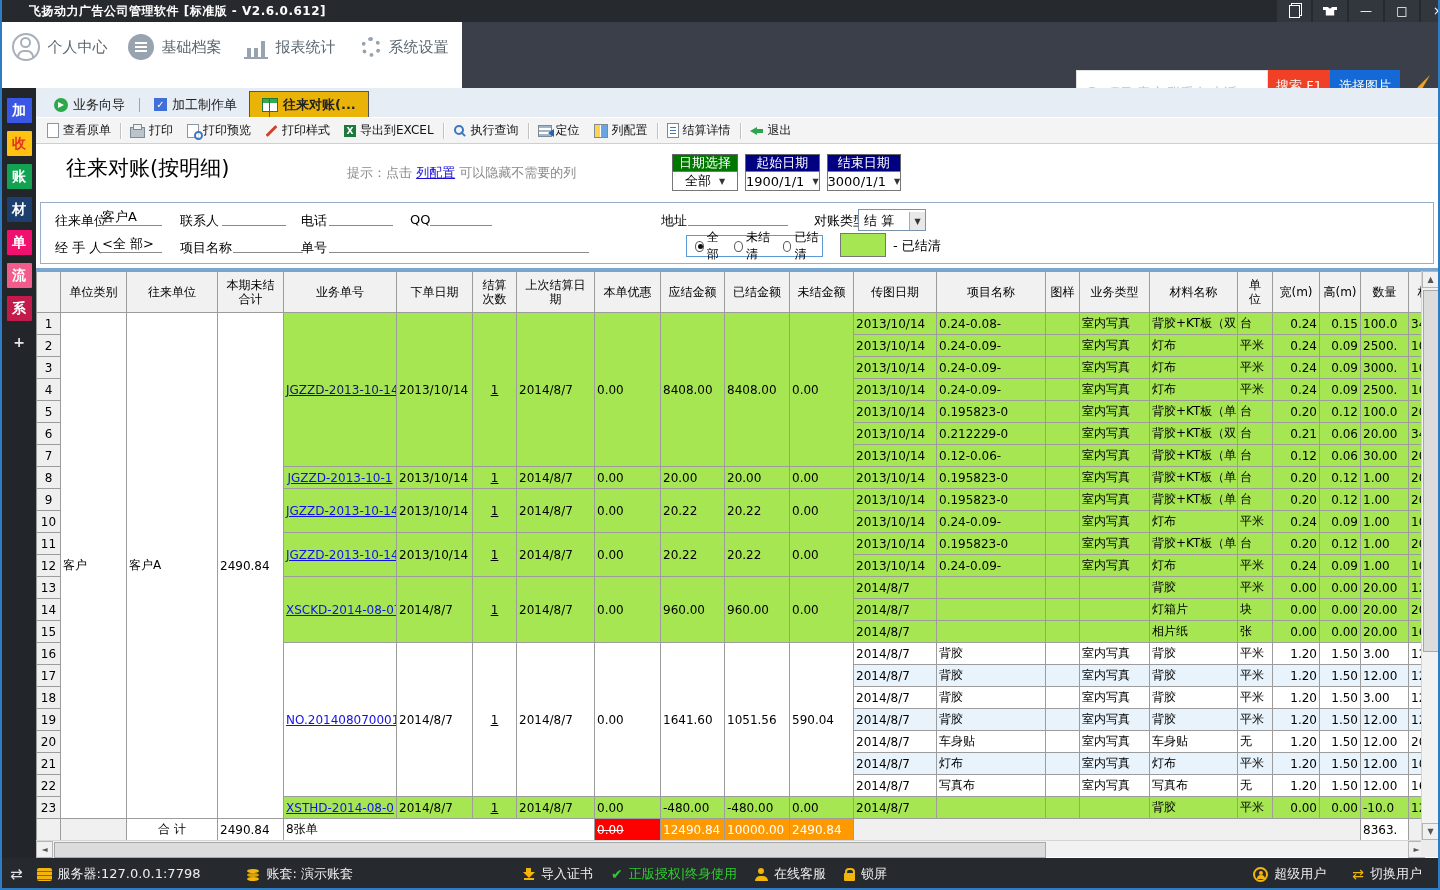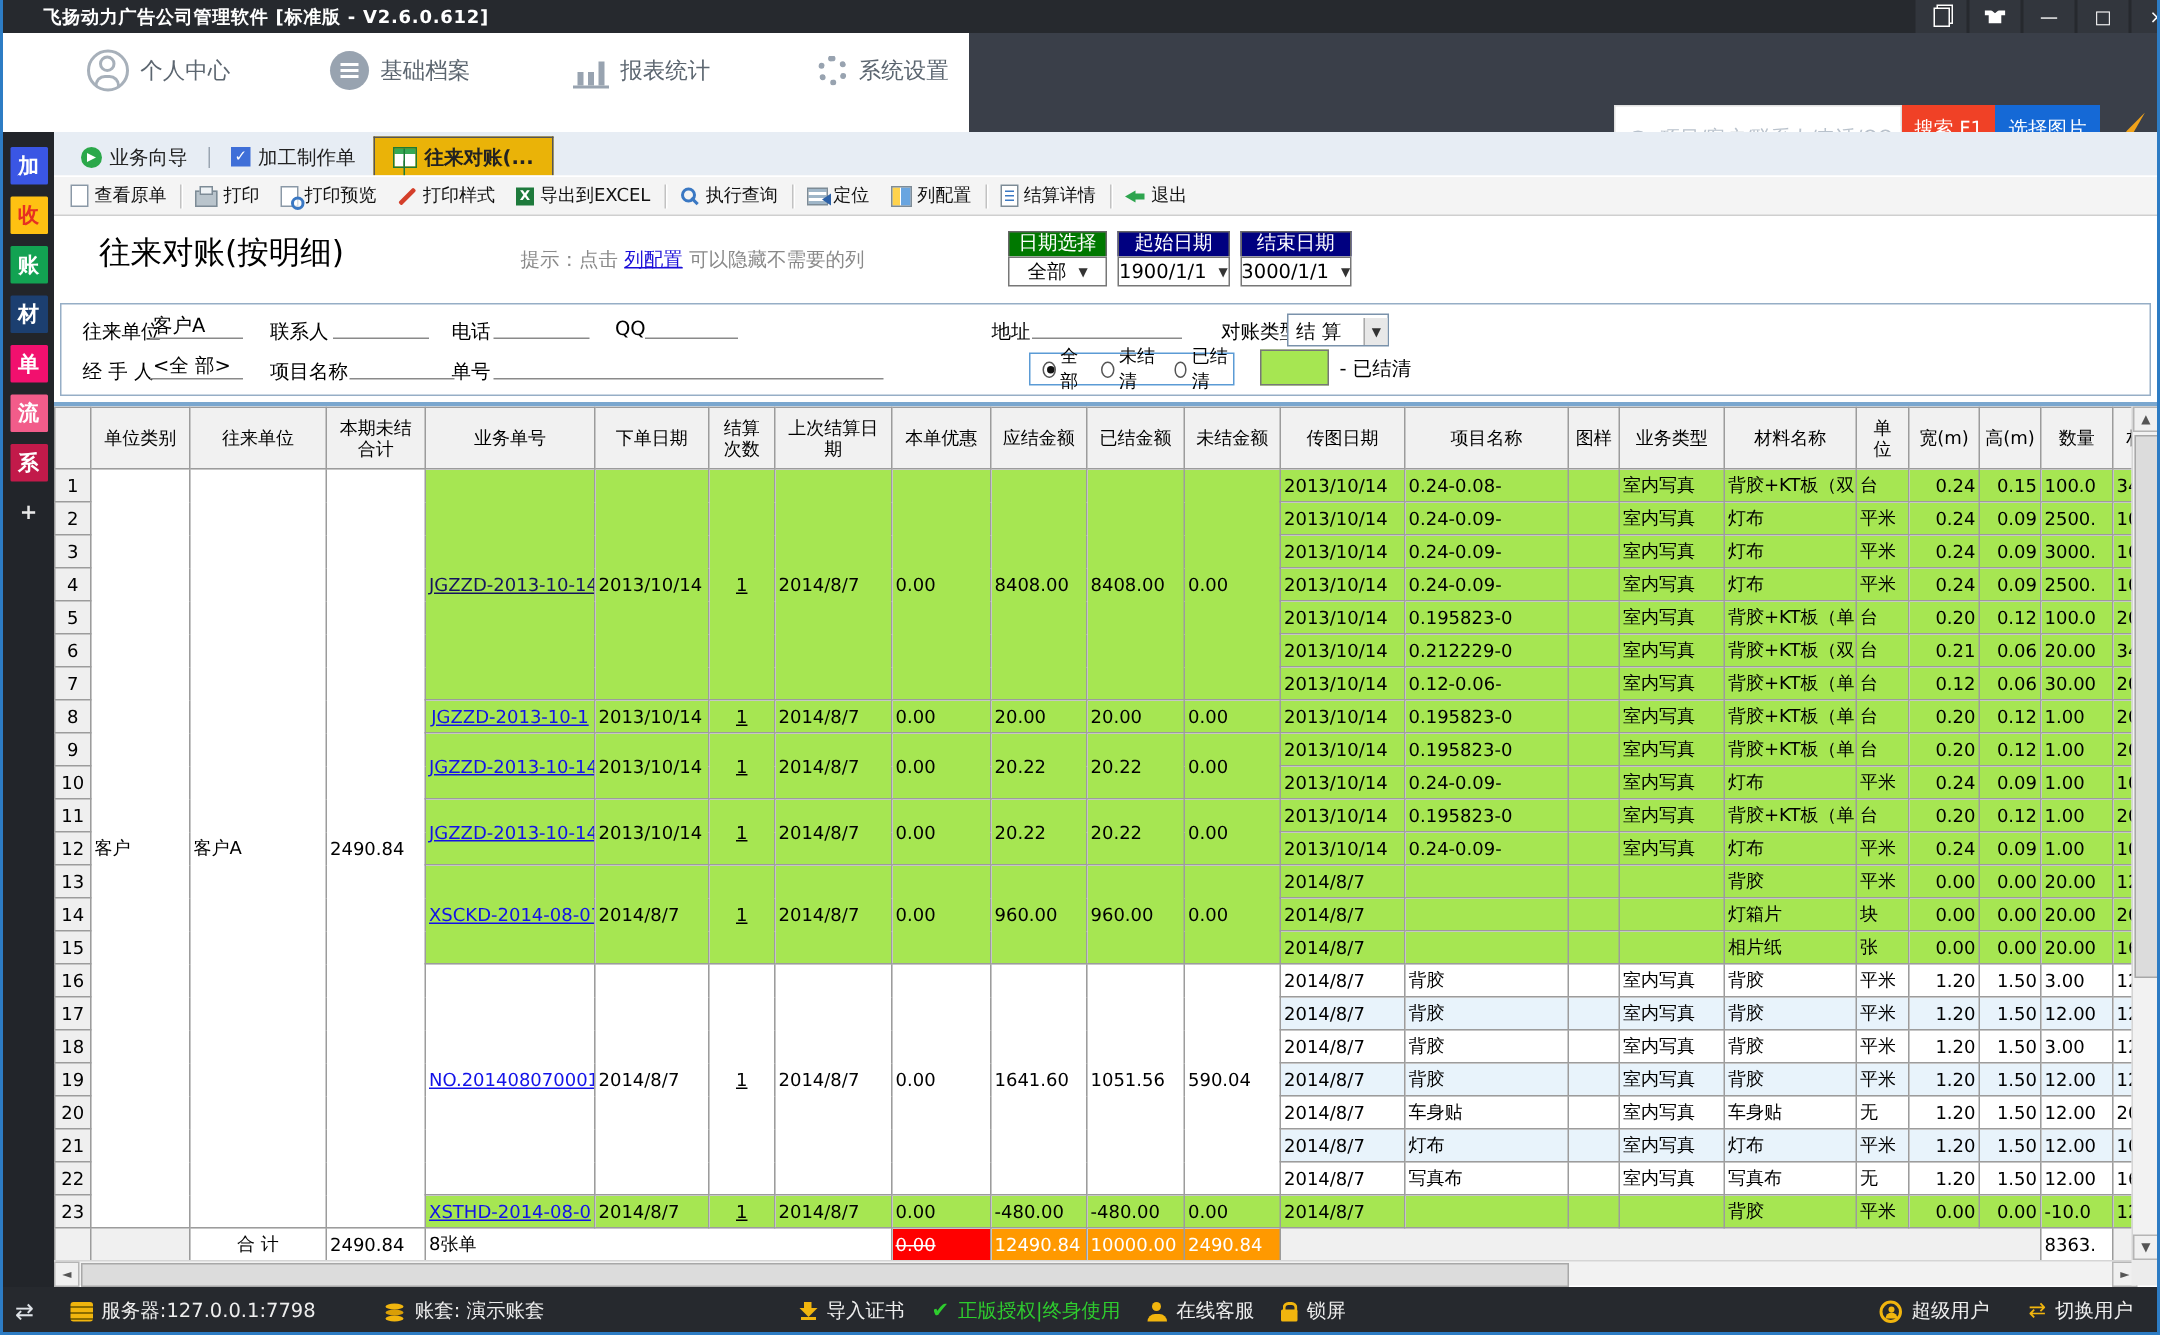--- a/index.html
+++ b/index.html
@@ -8,21 +8,21 @@
   
   #titlebar{position:absolute;left:0;top:0;width:100%;height:22px;background:#26292e;display:flex;align-items:center;padding-left:17px;}
   #win-title{color:#fff;font-size:12px;font-weight:bold;margin-left:10px;letter-spacing:.5px;}
   #win-controls{margin-left:auto;display:flex;height:22px;}
   .wbtn{width:34px;height:22px;display:flex;align-items:center;justify-content:center;color:#fff;font-size:12px;background:#32363d;margin-left:2px;cursor:pointer;}
   .ic-doc{width:9px;height:11px;border:1px solid #fff;background:transparent;box-shadow:2px -2px 0 -1px #26292e,2px -2px 0 0 #fff;}
   .ic-shirt{position:relative;width:14px;height:9px;background:#fff;clip-path:polygon(0 0,30% 0,50% 25%,70% 0,100% 0,100% 40%,80% 40%,80% 100%,20% 100%,20% 40%,0 40%);}
   
   #navbar{position:absolute;left:0;top:22px;width:100%;height:66px;background:#3a3f49;}
   #nav-tabs{position:absolute;left:0;top:0;height:66px;display:flex;background:#fff;}
-  .nav-tab{width:115px;height:50px;display:flex;align-items:center;justify-content:center;gap:8px;cursor:pointer;padding-left:46px;}
+  .nav-tab{width:115px;height:50px;display:flex;align-items:center;justify-content:center;gap:8px;cursor:pointer;}
   .nav-tab .nav-label{font-size:15px;color:#5c6670;}
   .nav-tab.active{background:var(--accent-orange);}
   .nav-tab.active .nav-label{color:#fff;}
   .nic{flex:0 0 auto;}
   .ic-person{width:24px;height:24px;border:2px solid #a7b0ba;border-radius:50%;position:relative;}
   .ic-person::before{content:'';position:absolute;width:7px;height:7px;border:2px solid #a7b0ba;border-radius:50%;left:6px;top:2px;}
   .ic-person::after{content:'';position:absolute;width:13px;height:6px;border:2px solid #a7b0ba;border-bottom:none;border-radius:7px 7px 0 0;left:3px;bottom:1px;}
   .ic-archive{width:26px;height:26px;border-radius:50%;background:#98a3b0;position:relative;}
   .ic-archive::before{content:'';position:absolute;left:7px;top:8px;width:12px;height:2px;background:#fff;box-shadow:0 4px 0 #fff,0 8px 0 #fff;}
   .ic-ad{width:24px;height:24px;border:2px solid #fff;border-radius:50%;color:#fff;font-size:10px;font-weight:bold;display:flex;align-items:center;justify-content:center;}
@@ -789,21 +789,21 @@
   </div>
   <div id="hscroll">
     <span class="sbtn" style="left:0;top:0">◄</span>
     <div id="hthumb"></div>
     <span class="sbtn" style="left:auto;right:0;top:0">►</span>
   </div>
   <div id="sb-corner"></div>
 
   <div id="statusbar">
     <span class="s-swap">⇄</span>
-    <span class="st-item" style="margin-left:24px">
+    <span class="st-item" style="margin-left:14px">
         <span class="sic s-server"></span>
         <span>服务器:127.0.0.1:7798</span>
       </span>
     <span class="st-item" style="margin-left:46px">
         <span class="sic s-coins"></span>
         <span>账套: 演示账套</span>
       </span>
     <span class="st-item" style="margin-left:170px">
         <span class="sic s-import"></span>
         <span>导入证书</span>

